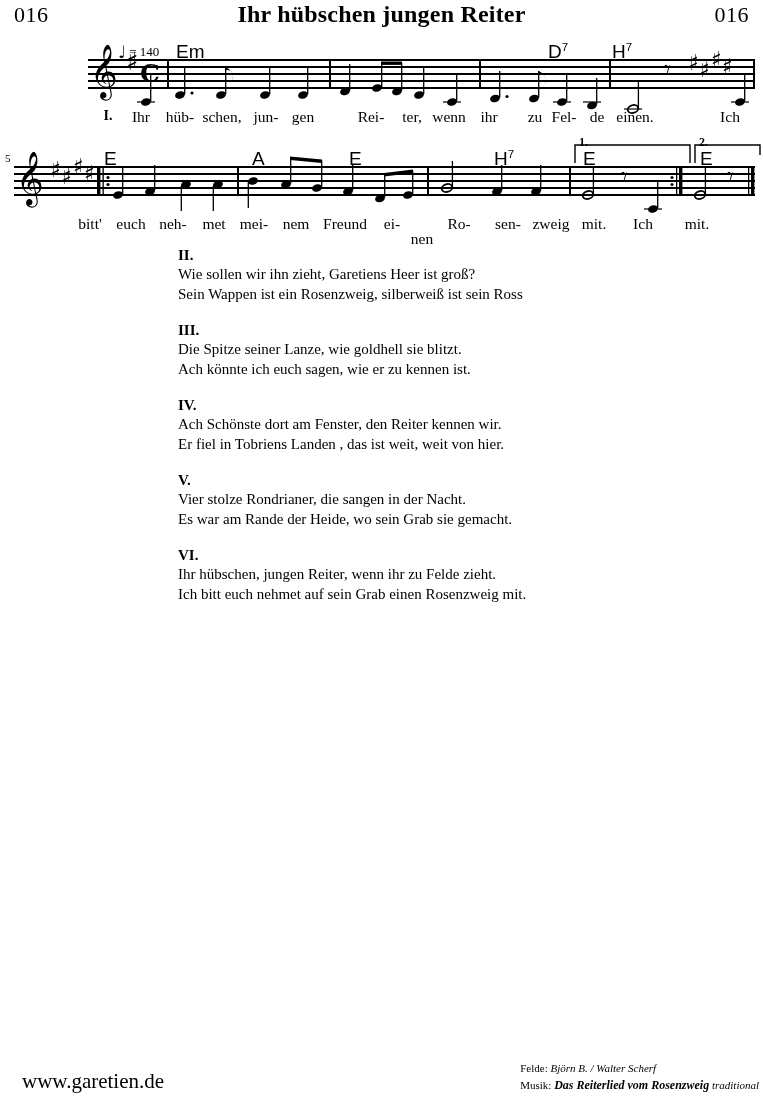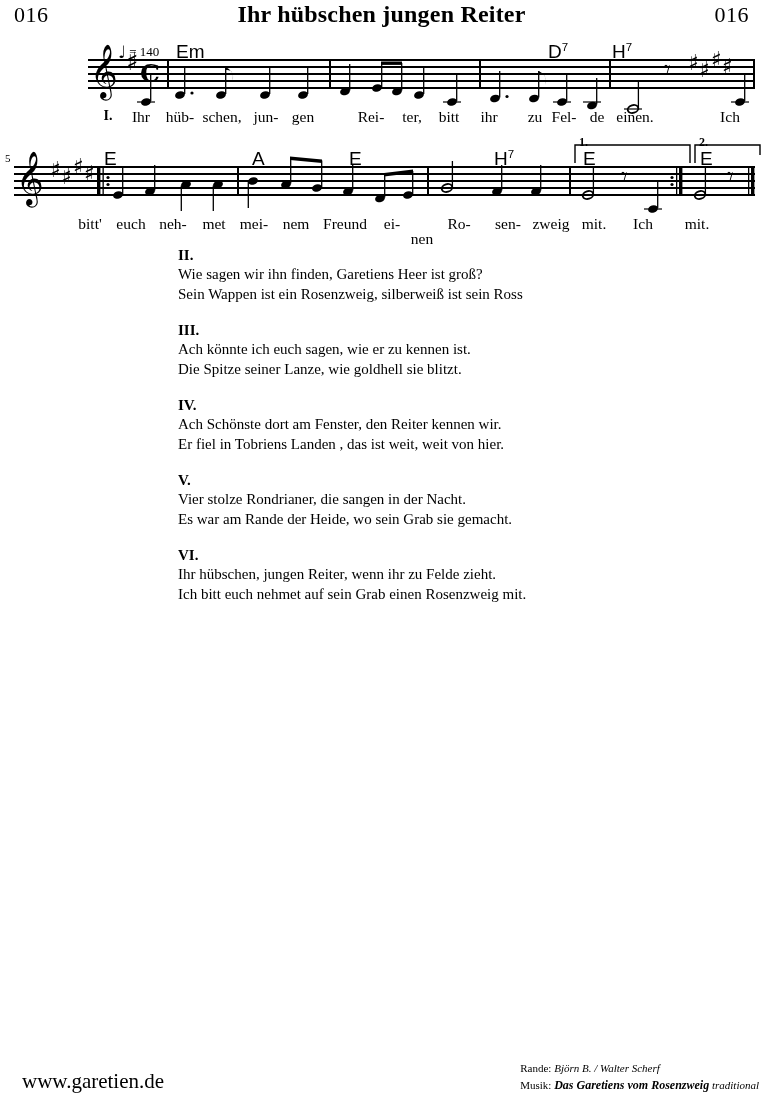--- a/index.html
+++ b/index.html
@@ -286,21 +286,21 @@
 
   <div class="lyric-row" style="top:72px;">
     <span class="lyric-syl verse-mark" style="left:108px;">I.</span>
     <span class="lyric-syl" style="left:141px;">Ihr</span>
     <span class="lyric-syl" style="left:180px;">hüb-</span>
     <span class="lyric-syl" style="left:222px;">schen,</span>
     <span class="lyric-syl" style="left:266px;">jun-</span>
     <span class="lyric-syl" style="left:303px;">gen</span>
     <span class="lyric-syl" style="left:371px;">Rei-</span>
     <span class="lyric-syl" style="left:412px;">ter,</span>
-    <span class="lyric-syl" style="left:449px;">bitt</span>
+    <span class="lyric-syl" style="left:449px;">wenn</span>
     <span class="lyric-syl" style="left:489px;">ihr</span>
     <span class="lyric-syl" style="left:535px;">zu</span>
     <span class="lyric-syl" style="left:564px;">Fel-</span>
     <span class="lyric-syl" style="left:597px;">de</span>
     <span class="lyric-syl" style="left:635px;">einen.</span>
     <span class="lyric-syl" style="left:730px;">Ich</span>
   </div>
 </div>
 
 <div class="system system-2">
@@ -457,27 +457,27 @@
     <span class="lyric-syl" style="left:551px;">zweig</span>
     <span class="lyric-syl" style="left:594px;">mit.</span>
     <span class="lyric-syl" style="left:643px;">Ich</span>
     <span class="lyric-syl" style="left:697px;">mit.</span>
   </div>
 </div>
 
 <div class="verses">
   <div class="verse">
     <div class="verse-num">II.</div>
-    <div class="verse-line">Wie sagen wir ihn finden, Garetiens Heer ist groß?</div>
+    <div class="verse-line">Wie sollen wir ihn zieht, Garetiens Heer ist groß?</div>
     <div class="verse-line">Sein Wappen ist ein Rosenzweig, silberweiß ist sein Ross</div>
   </div>
   <div class="verse">
     <div class="verse-num">III.</div>
+    <div class="verse-line">Die Spitze seiner Lanze, wie goldhell sie blitzt.</div>
     <div class="verse-line">Ach könnte ich euch sagen, wie er zu kennen ist.</div>
-    <div class="verse-line">Die Spitze seiner Lanze, wie goldhell sie blitzt.</div>
   </div>
   <div class="verse">
     <div class="verse-num">IV.</div>
     <div class="verse-line">Ach Schönste dort am Fenster, den Reiter kennen wir.</div>
     <div class="verse-line">Er fiel in Tobriens Landen , das ist weit, weit von hier.</div>
   </div>
   <div class="verse">
     <div class="verse-num">V.</div>
     <div class="verse-line">Vier stolze Rondrianer, die sangen in der Nacht.</div>
     <div class="verse-line">Es war am Rande der Heide, wo sein Grab sie gemacht.</div>
@@ -486,21 +486,21 @@
     <div class="verse-num">VI.</div>
     <div class="verse-line">Ihr hübschen, jungen Reiter, wenn ihr zu Felde zieht.</div>
     <div class="verse-line">Ich bitt euch nehmet auf sein Grab einen Rosenzweig mit.</div>
   </div>
 </div>
 
 <div class="footer-site">www.garetien.de</div>
 
 <div class="credits">
   <div class="credit-line">
-    <span class="credit-label">Rande:</span>
+    <span class="credit-label">Felde:</span>
     <span class="credit-val">Björn B.  /  Walter Scherf</span>
   </div>
   <div class="credit-line">
     <span class="credit-label">Musik:</span>
-    <span class="credit-val strong">Das Garetiens vom Rosenzweig</span>
+    <span class="credit-val strong">Das Reiterlied vom Rosenzweig</span>
     <span class="credit-val">traditional</span>
   </div>
 </div>
 
 </body></html>

